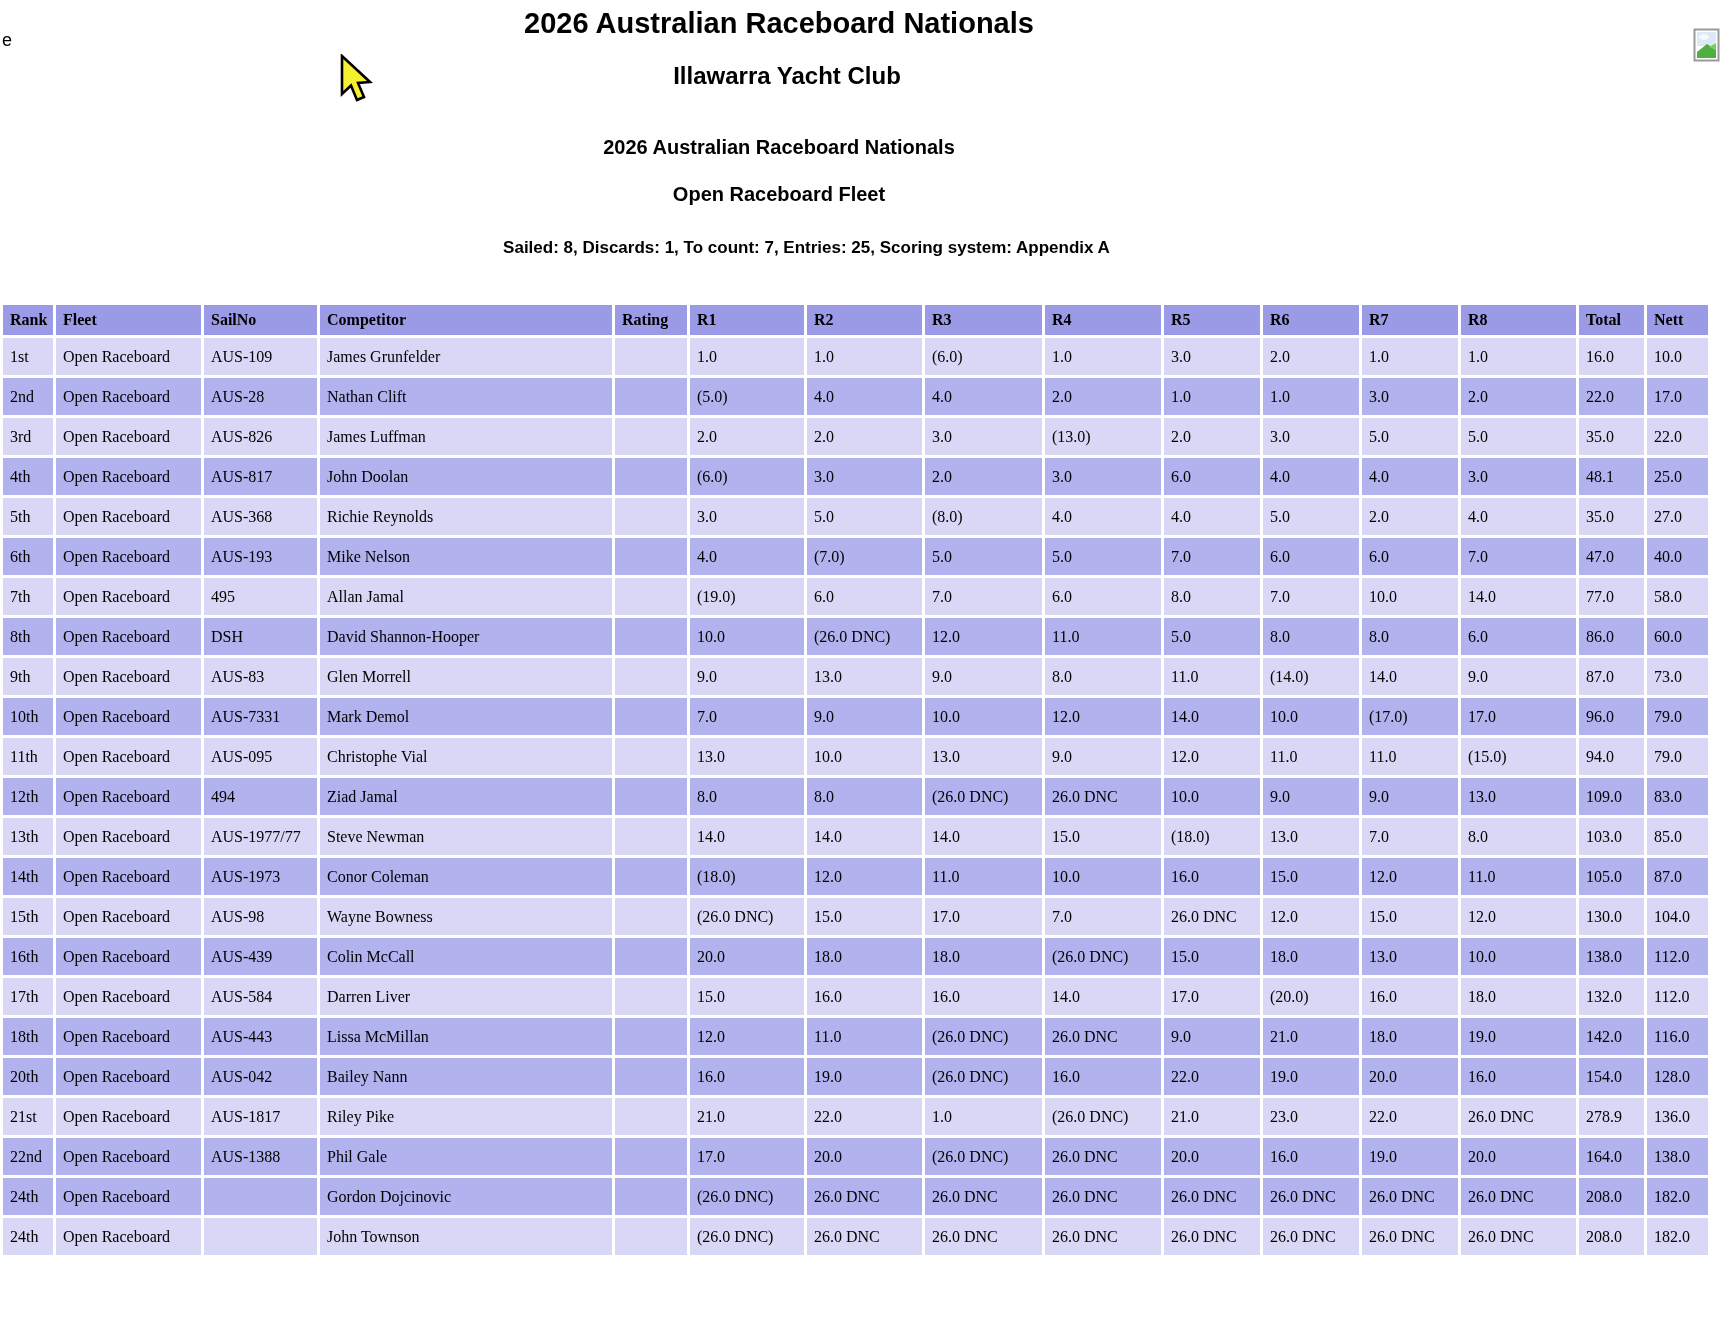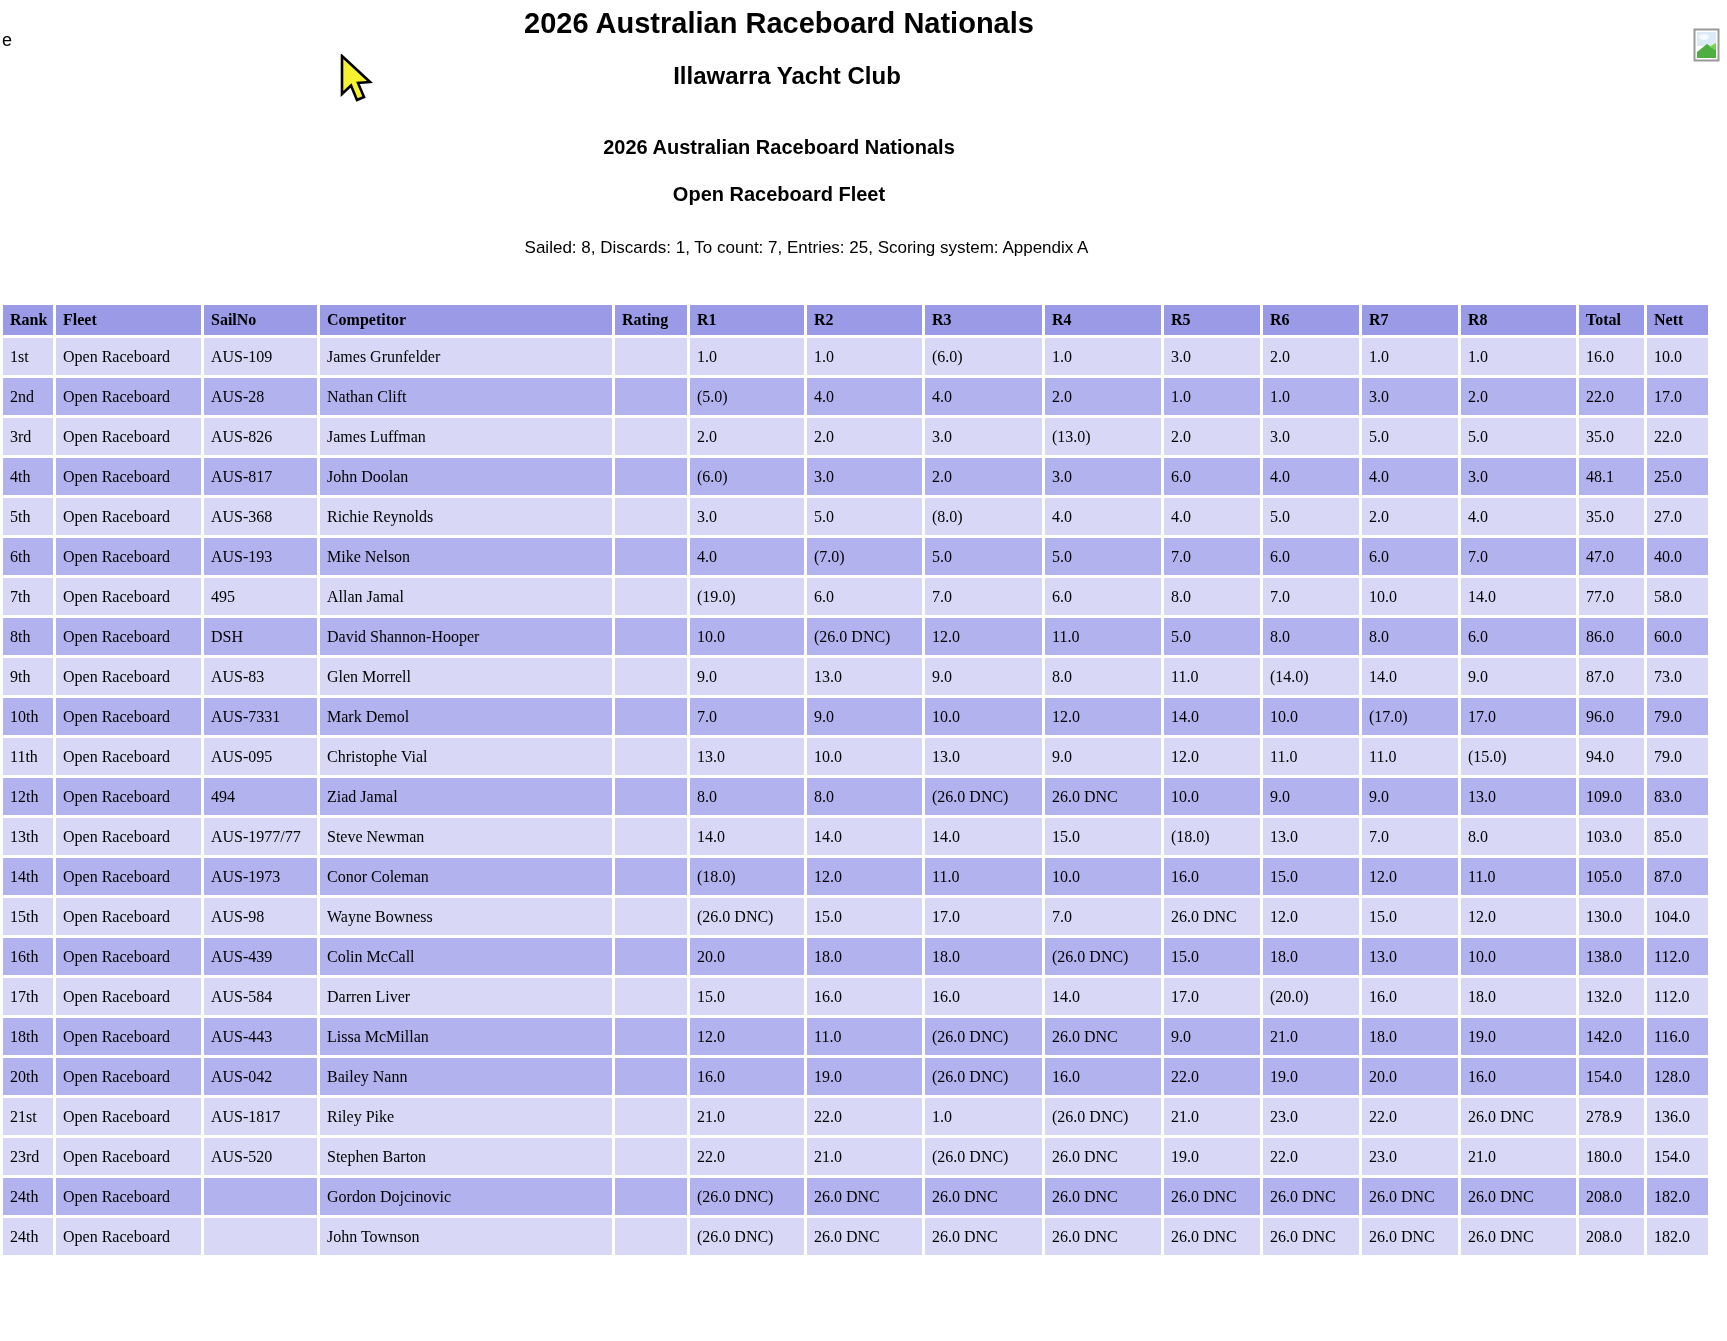--- a/index.html
+++ b/index.html
@@ -33,21 +33,21 @@
     margin:7px 0 0 0;font-size:29px;line-height:33px;font-weight:bold;
   }
   .header-block h2{
     margin:22px 0 0 16px;font-size:24px;line-height:28px;font-weight:bold;
   }
   .header-block h3{
     margin:24px 0 0 0;font-size:20px;line-height:23px;font-weight:bold;
   }
   .header-block h3.series-title{margin-top:46px;}
   .header-block .summary{
-    margin:32px 0 0 16px;font-size:17px;line-height:20px;font-weight:normal;padding-left:39px;
+    margin:32px 0 0 16px;font-size:17px;line-height:20px;font-weight:bold;padding-left:39px;
   }
   table.results{
     margin:44px 0 0 0;
     border-collapse:separate;
     border-spacing:3px 3px;
     table-layout:fixed;
     width:1711px;
     font-size:16px;
     font-family:Liberation Serif, serif;
   }
@@ -456,36 +456,36 @@
         <td>22.0</td>
         <td>1.0</td>
         <td>(26.0 DNC)</td>
         <td>21.0</td>
         <td>23.0</td>
         <td>22.0</td>
         <td>26.0 DNC</td>
         <td>278.9</td>
         <td>136.0</td>
       </tr>
-      <tr class="row-light">
-        <td>23rd</td>
-        <td>Open Raceboard</td>
-        <td>AUS-520</td>
-        <td>Stephen Barton</td>
-        <td></td>
-        <td>22.0</td>
-        <td>21.0</td>
-        <td>(26.0 DNC)</td>
-        <td>26.0 DNC</td>
+      <tr class="row-dark">
+        <td>22nd</td>
+        <td>Open Raceboard</td>
+        <td>AUS-1388</td>
+        <td>Phil Gale</td>
+        <td></td>
+        <td>17.0</td>
+        <td>20.0</td>
+        <td>(26.0 DNC)</td>
+        <td>26.0 DNC</td>
+        <td>20.0</td>
+        <td>16.0</td>
         <td>19.0</td>
-        <td>22.0</td>
-        <td>23.0</td>
-        <td>21.0</td>
-        <td>180.0</td>
-        <td>154.0</td>
+        <td>20.0</td>
+        <td>164.0</td>
+        <td>138.0</td>
       </tr>
       <tr class="row-dark">
         <td>24th</td>
         <td>Open Raceboard</td>
         <td></td>
         <td>Gordon Dojcinovic</td>
         <td></td>
         <td>(26.0 DNC)</td>
         <td>26.0 DNC</td>
         <td>26.0 DNC</td>

